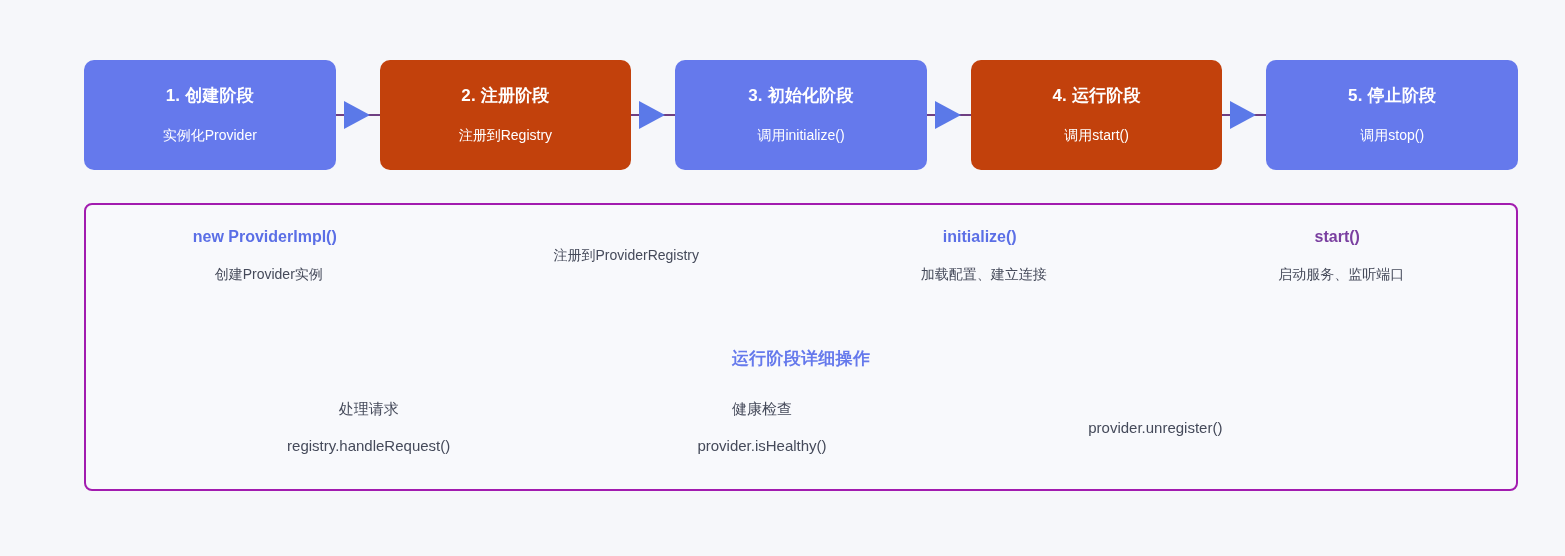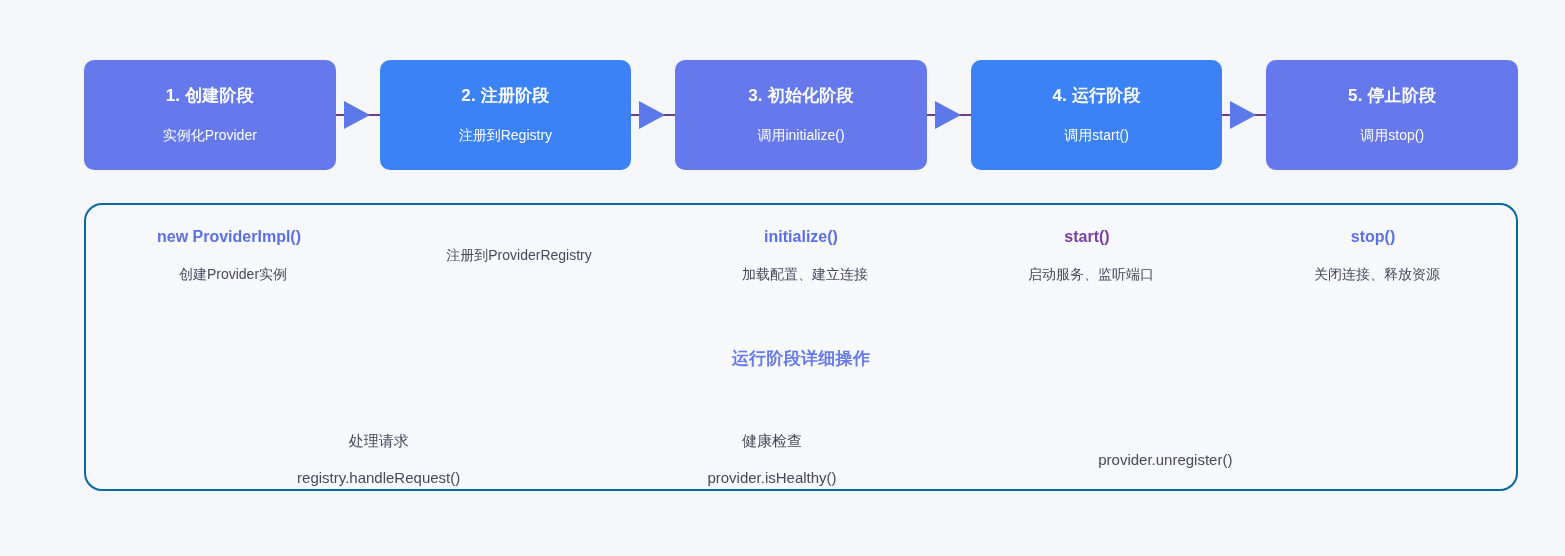--- a/index.html
+++ b/index.html
@@ -30,21 +30,21 @@
     height: 110px;
     border-radius: 10px;
     display: flex;
     flex-direction: column;
     align-items: center;
     justify-content: center;
     box-sizing: border-box;
     padding: 0 8px;
   }
   .stage-box.blue   { background: #6579ec; }
-  .stage-box.purple { background: #3b82f6; }
+  .stage-box.purple { background: #c2410c; }
   .stage-title {
     color: #ffffff;
     font-size: 17px;
     font-weight: bold;
     line-height: 1.2;
     letter-spacing: .2px;
     white-space: nowrap;
   }
   .stage-sub {
     color: #ffffff;
@@ -80,22 +80,22 @@
   }
 
   
   #detail-panel {
     position: absolute;
     left: 84px;
     top: 203px;
     width: 1434px;
     height: 288px;
     box-sizing: border-box;
-    border: 2px solid #0369a1;
-    border-radius: 18px;
+    border: 2px solid #a21caf;
+    border-radius: 8px;
     background: #f8f9fc;
   }
 
   #api-row {
     position: absolute;
     left: 0;
     top: 22px;
     width: 100%;
     display: flex;
   }
@@ -127,25 +127,24 @@
     width: 100%;
     text-align: center;
     font-size: 17px;
     font-weight: bold;
     color: #6579ec;
     letter-spacing: .3px;
   }
 
   #runtime-row {
     position: absolute;
-    left: 96px;
+    left: 86px;
     top: 195px;
     width: 1180px;
     display: flex;
-    margin-top: 32px;
   }
   .runtime-col {
     flex: 1 1 0;
     text-align: center;
   }
   .runtime-label {
     font-size: 15px;
     color: #454a5a;
     line-height: 1.2;
     white-space: nowrap;
@@ -226,24 +225,20 @@
     <div class="api-col">
       <div class="api-name blue">initialize()</div>
       <div class="api-desc">加载配置、建立连接</div>
     </div>
 
     <div class="api-col">
       <div class="api-name purple">start()</div>
       <div class="api-desc">启动服务、监听端口</div>
     </div>
 
-    <div class="api-col">
-      <div class="api-name blue">stop()</div>
-      <div class="api-desc">关闭连接、释放资源</div>
-    </div>
 
   </div>
 
   <div id="runtime-heading">运行阶段详细操作</div>
 
   <div id="runtime-row">
 
     <div class="runtime-col">
       <div class="runtime-label">处理请求</div>
       <div class="runtime-call">registry.handleRequest()</div>

